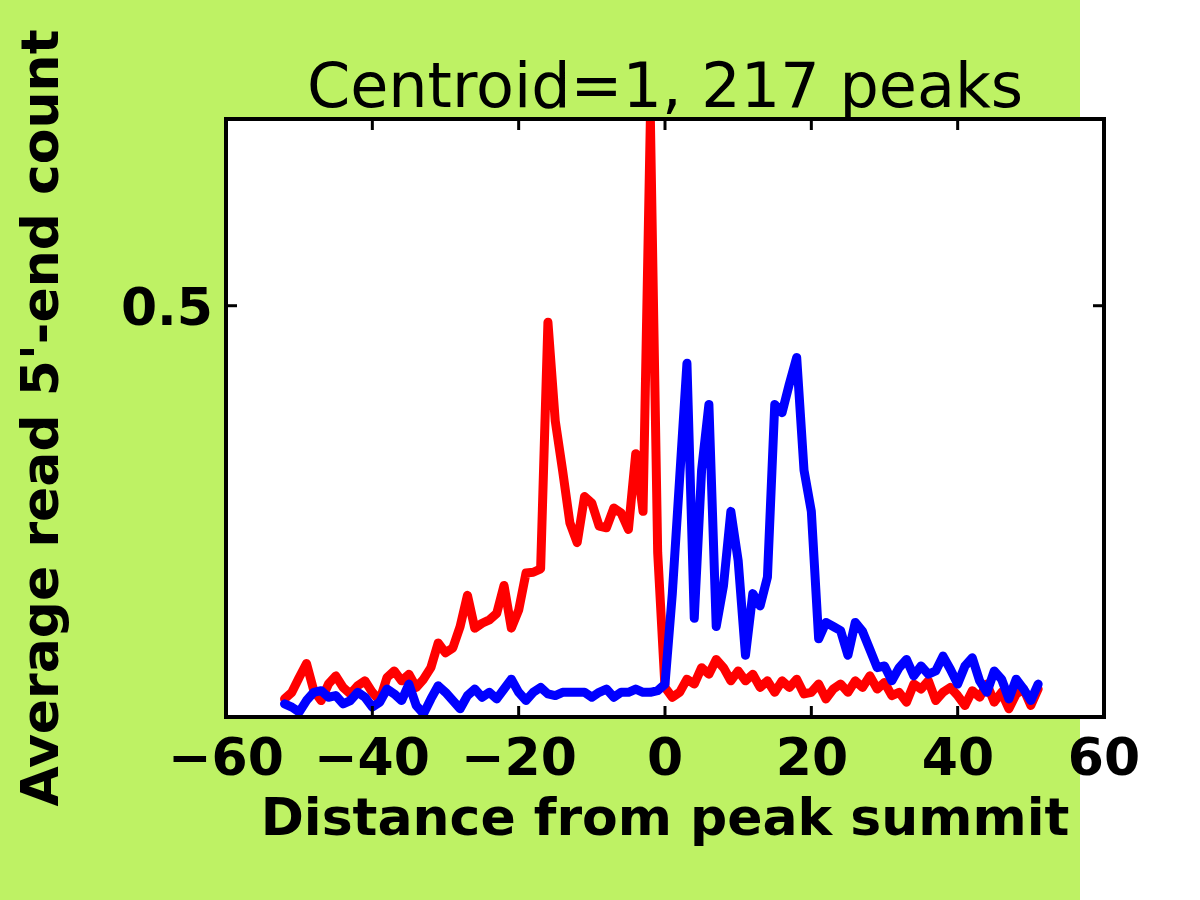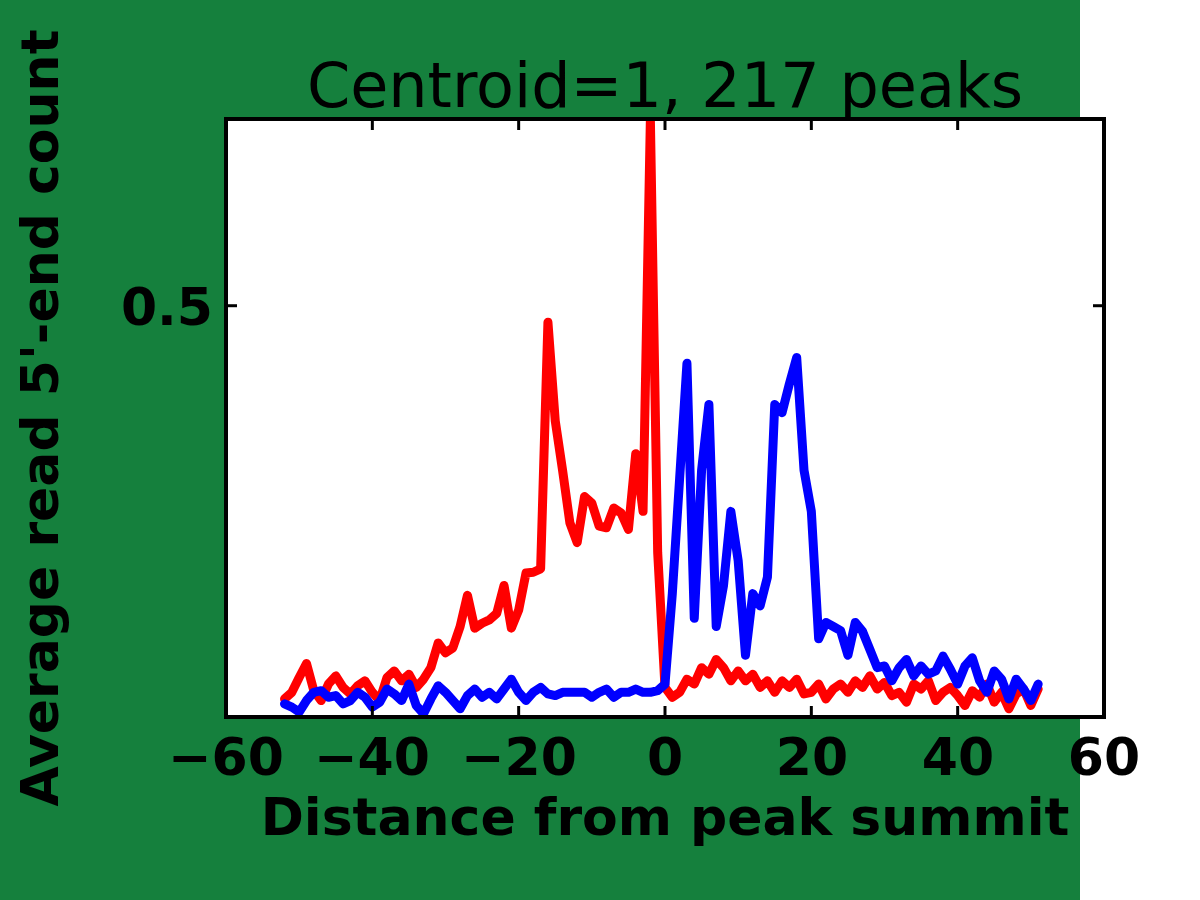--- a/index.html
+++ b/index.html
@@ -10,21 +10,21 @@
   body {
     width: 1200px;
     height: 900px;
     font-family: "DejaVu Sans", sans-serif;
     overflow: hidden;
   }
   #figure {
     position: relative;
     width: 1080px;
     height: 900px;
-    background: #15803d;
+    background: #bef264;
   }
   #plot-svg {
     display: block;
     width: 1200px;
     height: 900px;
   }
   .axis-line {
     fill: none;
     stroke: #000000;
     stroke-width: 4;

